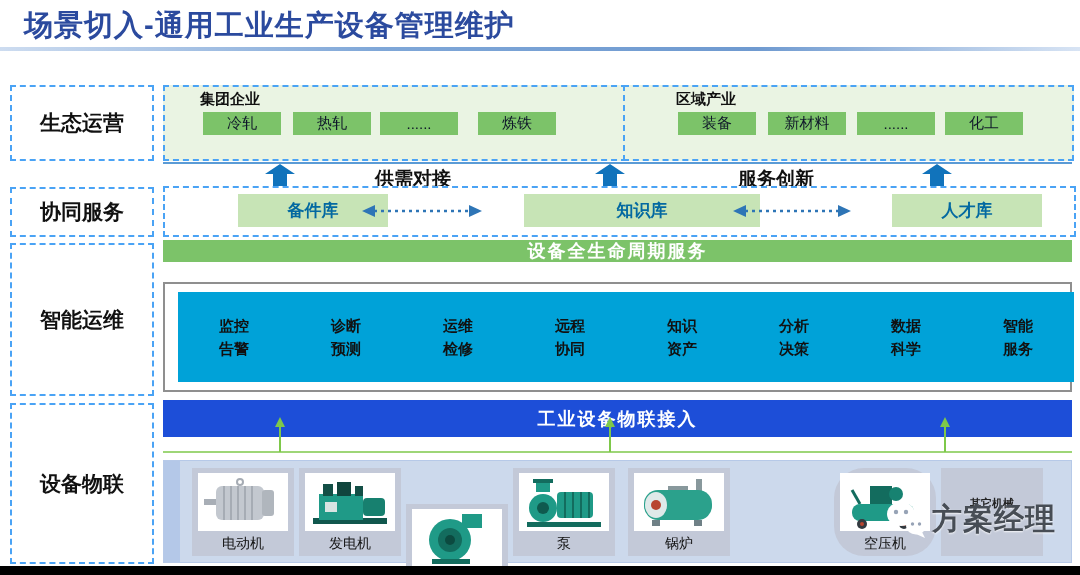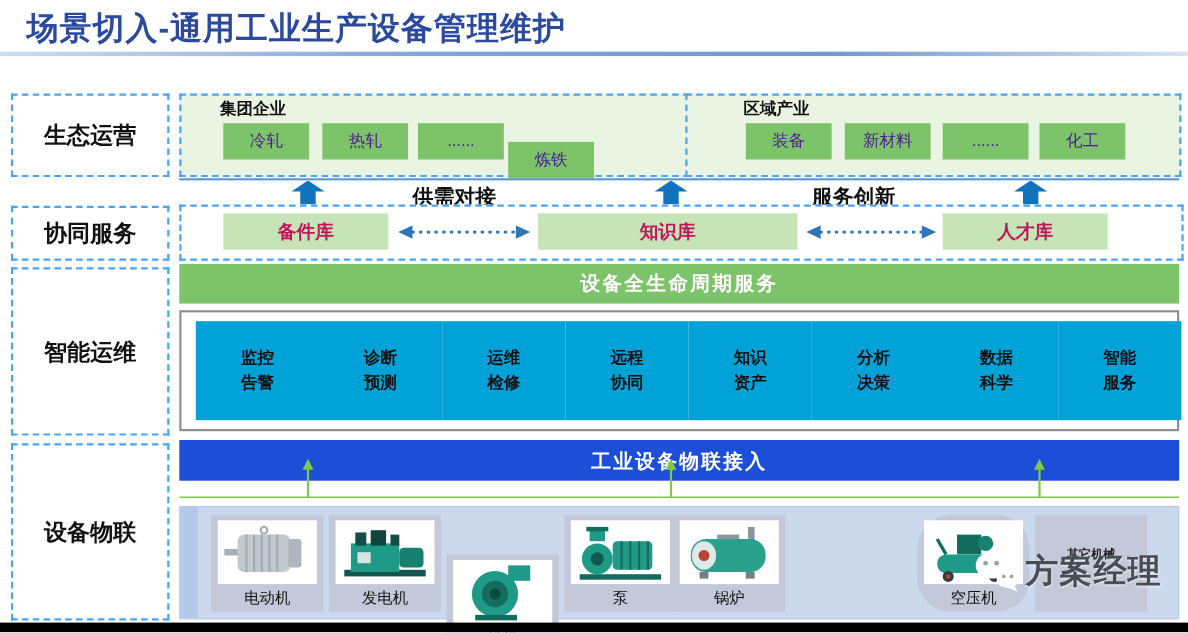--- a/index.html
+++ b/index.html
@@ -20,60 +20,60 @@
   .side2{top:187px;height:46px;}
   .side3{top:243px;height:149px;}
   .side4{top:403px;height:157px;}
 
   
   .group{border:2px dashed #4aa3f5;background:#eaf4e3;}
   .group1{left:163px;top:85px;width:460px;height:72px;}
   .group2{left:623px;top:85px;width:447px;height:72px;}
   .group-label{top:90px;font-size:15px;font-weight:bold;color:#111;}
   .gl1{left:200px;} .gl2{left:676px;}
-  .chip{top:112px;width:78px;height:33px;background:#7cc369;color:#4c1d95;
+  .chip{top:112px;width:78px;height:23px;background:#7cc369;color:#0f172a;
         font-size:15px;display:flex;align-items:center;justify-content:center;}
-  .g1c0{left:203px;} .g1c1{left:293px;} .g1c2{left:380px;} .g1c3{left:462px;margin-top:17px;}
+  .g1c0{left:203px;} .g1c1{left:293px;} .g1c2{left:380px;} .g1c3{left:478px;}
   .g2c0{left:678px;} .g2c1{left:768px;} .g2c2{left:857px;} .g2c3{left:945px;}
 
   .hline-blue{left:163px;top:162px;width:909px;height:2px;background:#5b9bd5;}
 
   .up-arrow{top:164px;width:30px;height:22px;}
   .ua1{left:265px;} .ua2{left:595px;} .ua3{left:922px;}
   .flow-label{top:166px;font-size:19px;font-weight:bold;color:#111;transform:translateX(-50%);white-space:nowrap;}
   .fl1{left:413px;} .fl2{left:776px;}
 
   
   .collab-box{left:163px;top:186px;width:909px;height:47px;border:2px dashed #4aa3f5;background:#fff;}
-  .pool{top:194px;height:33px;background:#c7e4b6;color:#be185d;font-size:17px;font-weight:bold;
-        display:flex;align-items:center;justify-content:center;}
+  .pool{top:194px;height:33px;background:#c7e4b6;color:#0369a1;font-size:17px;font-weight:bold;
+        display:flex;align-items:center;justify-content:center;margin-left:35px;}
   .pool1{left:203px;width:150px;} .pool2{left:489px;width:236px;} .pool3{left:857px;width:150px;}
   .darrow{top:204px;height:14px;}
   .da1{left:362px;width:120px;} .da2{left:733px;width:118px;}
 
   
-  .life-header{left:163px;top:240px;width:909px;height:36px;background:#7cc369;color:#fff;
+  .life-header{left:163px;top:240px;width:909px;height:22px;background:#7cc369;color:#fff;
                font-size:18px;font-weight:bold;display:flex;align-items:center;justify-content:center;letter-spacing:2px;}
   .life-frame{left:163px;top:282px;width:909px;height:110px;background:#fff;border:2px solid #8f8f8f;box-sizing:border-box;}
   .cell{top:292px;width:112px;height:90px;background:#00a2d8;color:#111;font-size:15px;font-weight:bold;
         display:flex;flex-direction:column;align-items:center;justify-content:center;line-height:1.55;}
   .cl0{left:178px;}.cl1{left:290px;}.cl2{left:402px;}.cl3{left:514px;}
   .cl4{left:626px;}.cl5{left:738px;}.cl6{left:850px;}.cl7{left:962px;}
 
   
   .iot-bar{left:163px;top:400px;width:909px;height:37px;background:#1d4ed8;color:#fff;
            font-size:18px;font-weight:bold;display:flex;align-items:center;justify-content:center;letter-spacing:2px;}
   .connector{left:163px;top:415px;width:909px;height:38px;}
 
   
   .device-panel{left:163px;top:460px;width:909px;height:103px;background:#ccd9ec;border:1px solid #b6c9e8;box-sizing:border-box;}
   .device-panel-strip{left:164px;top:461px;width:16px;height:101px;background:#b4c8e8;}
   .card{top:468px;width:102px;height:88px;background:#c3c9d8;}
   .cd0{left:192px;}.cd1{left:299px;}.cd2{left:406px;margin-top:36px;}.cd3{left:513px;}
-  .cd4{left:612px;}.cd5{left:727px;}.cd6{left:834px;border-radius:30px;}.cd7{left:941px;}
+  .cd4{left:628px;}.cd5{left:727px;}.cd6{left:834px;border-radius:30px;}.cd7{left:941px;}
   .card-img{position:absolute;left:6px;top:5px;width:90px;height:58px;background:#fff;
             display:flex;align-items:center;justify-content:center;overflow:hidden;}
   .card-label{position:absolute;left:0;bottom:3px;width:100%;text-align:center;
               font-size:14px;color:#111;}
   .other-label{position:absolute;left:0;top:28px;width:100%;text-align:center;
                font-size:11px;color:#222;font-weight:bold;}
 
   
   .wm{left:884px;top:498px;display:flex;align-items:center;z-index:5;}
   .wm-text{font-size:30px;font-weight:bold;color:#474d55;margin-left:4px;

